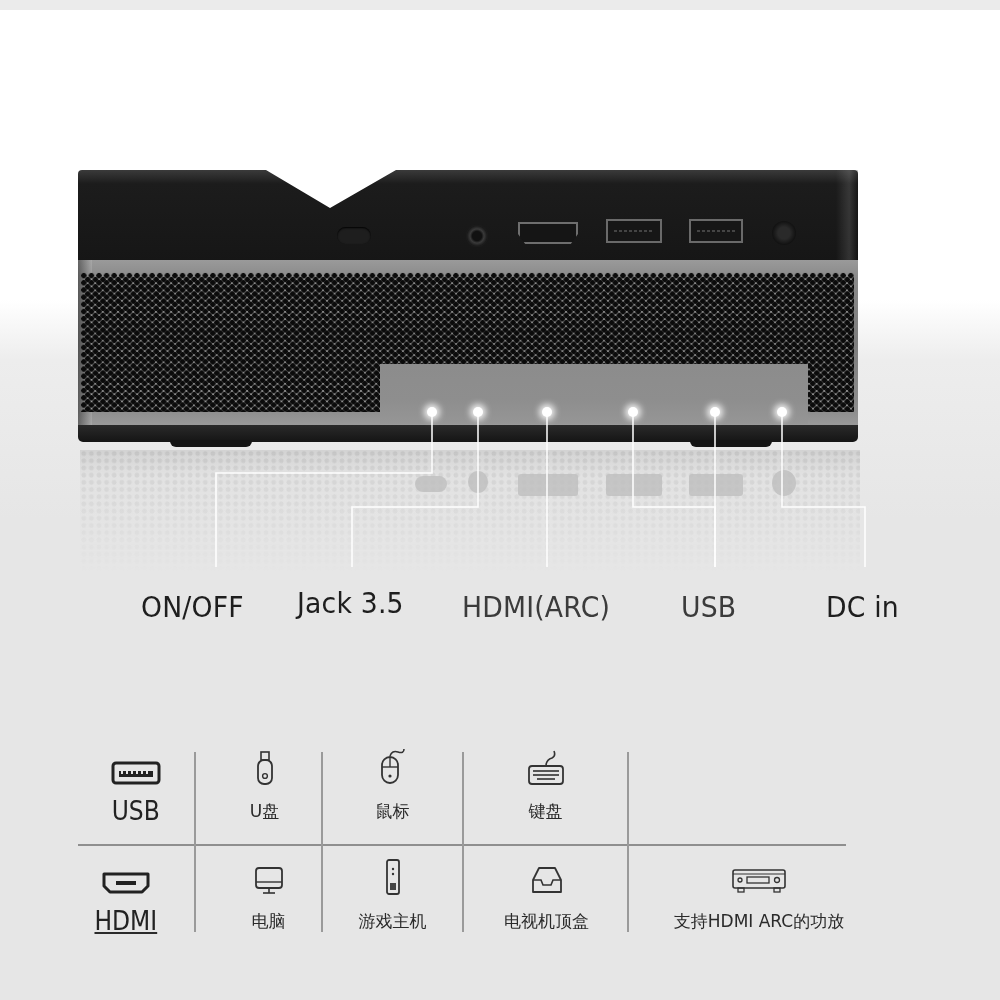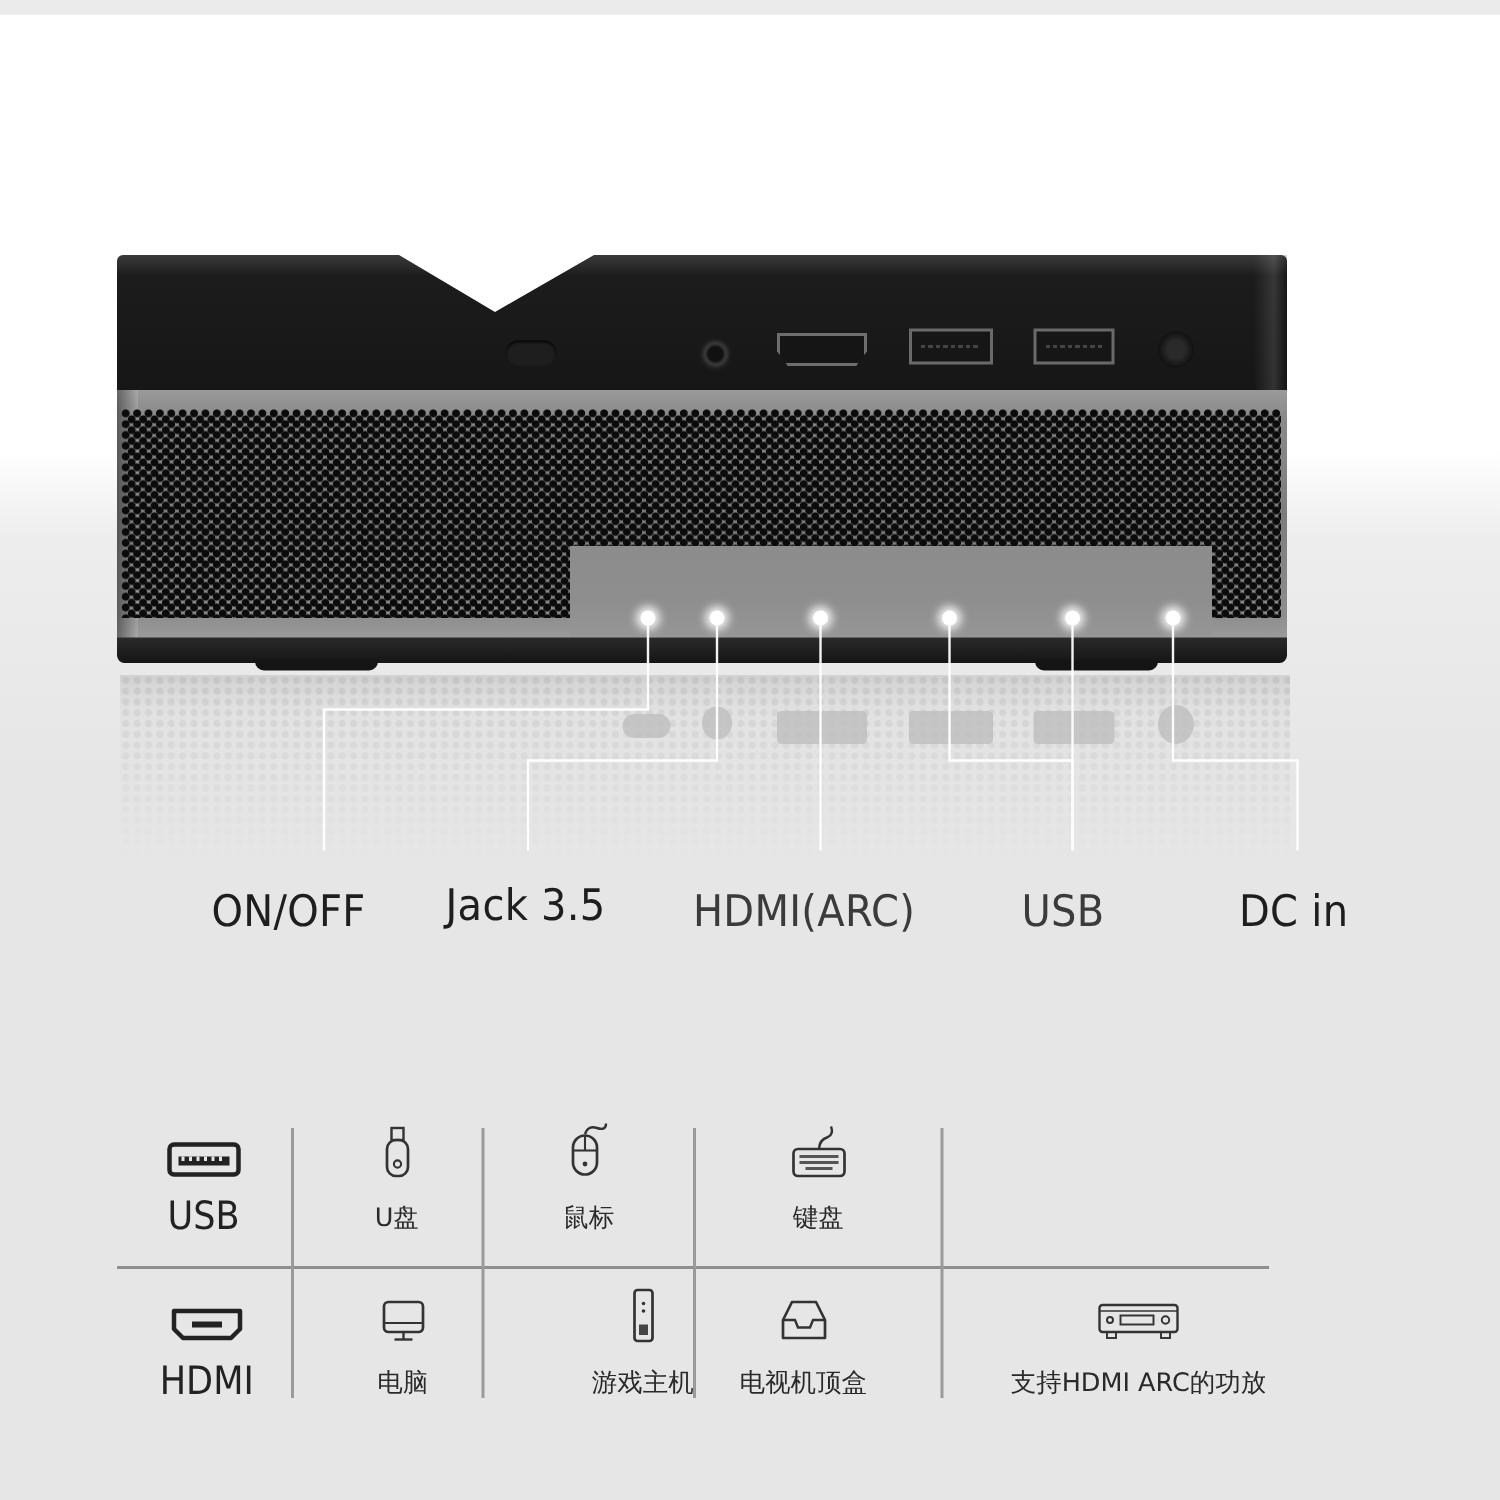--- a/index.html
+++ b/index.html
@@ -200,52 +200,52 @@
         <g fill="#555">
           <rect x="7" y="20" width="26" height="2"></rect>
           <rect x="7" y="24" width="26" height="2"></rect>
           <rect x="11" y="28" width="18" height="2"></rect>
         </g>
       </svg>
   </div>
   <div class="lbl">键盘</div>
 </div>
 
-<div class="cell" style="left:80px;top:856px;width:116px;">
+<div class="cell" style="left:68px;top:856px;width:116px;text-decoration:underline;">
   <div class="ico">
     <svg width="52" height="26" viewBox="0 0 52 26">
         <path d="M4 4 H48 V16 L42 22 H10 L4 16 Z" fill="none" stroke="#222" stroke-width="3" stroke-linejoin="round"></path>
         <rect x="16" y="11" width="20" height="4" fill="#222"></rect>
       </svg>
   </div>
   <div class="lbl big">HDMI</div>
 </div>
 <div class="cell" style="left:196px;top:856px;width:125px;padding-left:20px;">
   <div class="ico">
     <svg width="34" height="32" viewBox="0 0 34 32">
         <rect x="4" y="4" width="26" height="20" rx="3" fill="none" stroke="#333" stroke-width="1.8"></rect>
         <line x1="4" y1="18" x2="30" y2="18" stroke="#333" stroke-width="1.4"></line>
         <line x1="17" y1="24" x2="17" y2="29" stroke="#333" stroke-width="1.6"></line>
         <line x1="11" y1="29" x2="23" y2="29" stroke="#333" stroke-width="1.6"></line>
       </svg>
   </div>
   <div class="lbl">电脑</div>
 </div>
-<div class="cell" style="left:323px;top:856px;width:139px;margin-left:36px;">
+<div class="cell" style="left:323px;top:856px;width:139px;">
   <div class="ico">
     <svg width="20" height="38" viewBox="0 0 20 38">
         <rect x="4" y="2" width="12" height="34" rx="2" fill="none" stroke="#333" stroke-width="1.8"></rect>
         <circle cx="10" cy="11" r="1.2" fill="#333"></circle>
         <circle cx="10" cy="16" r="1.2" fill="#333"></circle>
         <rect x="7" y="25" width="6" height="7" fill="#444"></rect>
       </svg>
   </div>
   <div class="lbl">游戏主机</div>
 </div>
-<div class="cell" style="left:444px;top:856px;width:163px;padding-left:20px;">
+<div class="cell" style="left:455px;top:856px;width:163px;padding-left:20px;">
   <div class="ico">
     <svg width="36" height="32" viewBox="0 0 36 32">
         <path d="M10 4 H26 L32 16 V28 H4 V16 Z" fill="none" stroke="#333" stroke-width="1.8" stroke-linejoin="round"></path>
         <path d="M4 16 H12 L14 21 H22 L24 16 H32" fill="none" stroke="#333" stroke-width="1.6"></path>
       </svg>
   </div>
   <div class="lbl">电视机顶盒</div>
 </div>
 <div class="cell" style="left:629px;top:856px;width:260px;justify-content:center;">
   <div class="ico">

